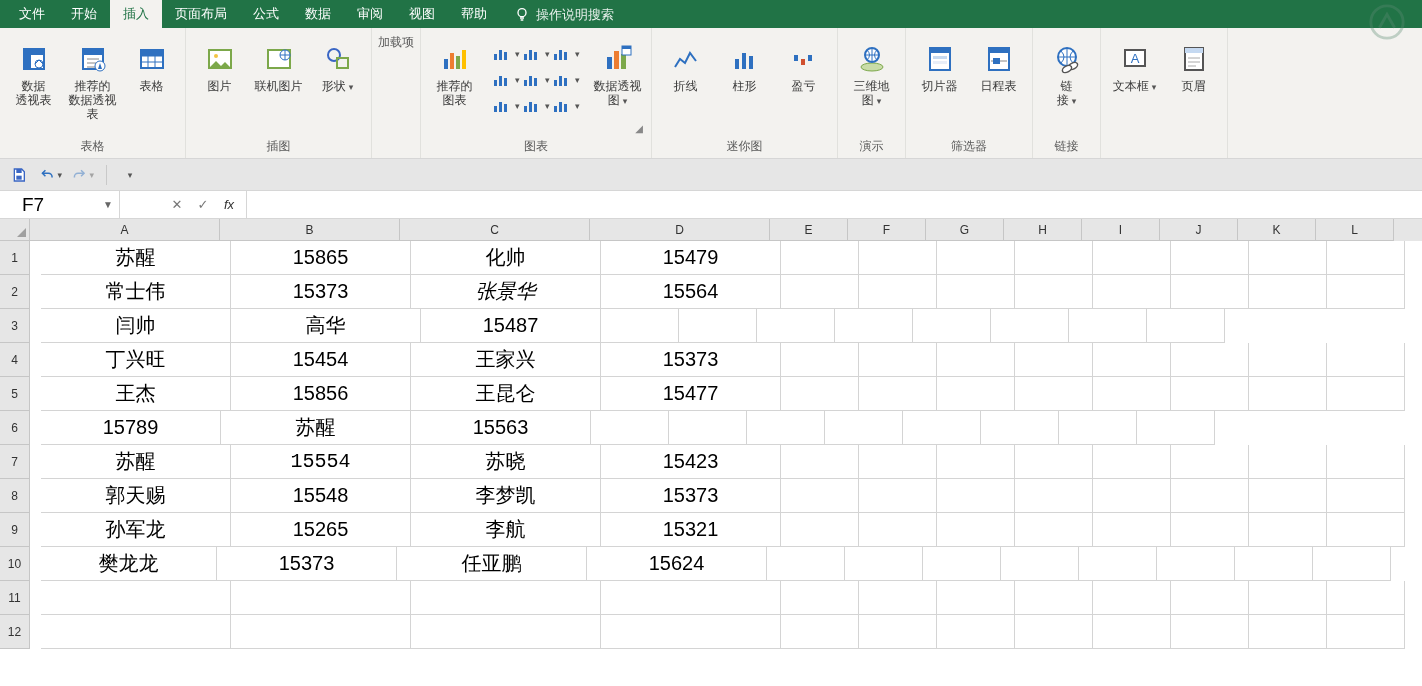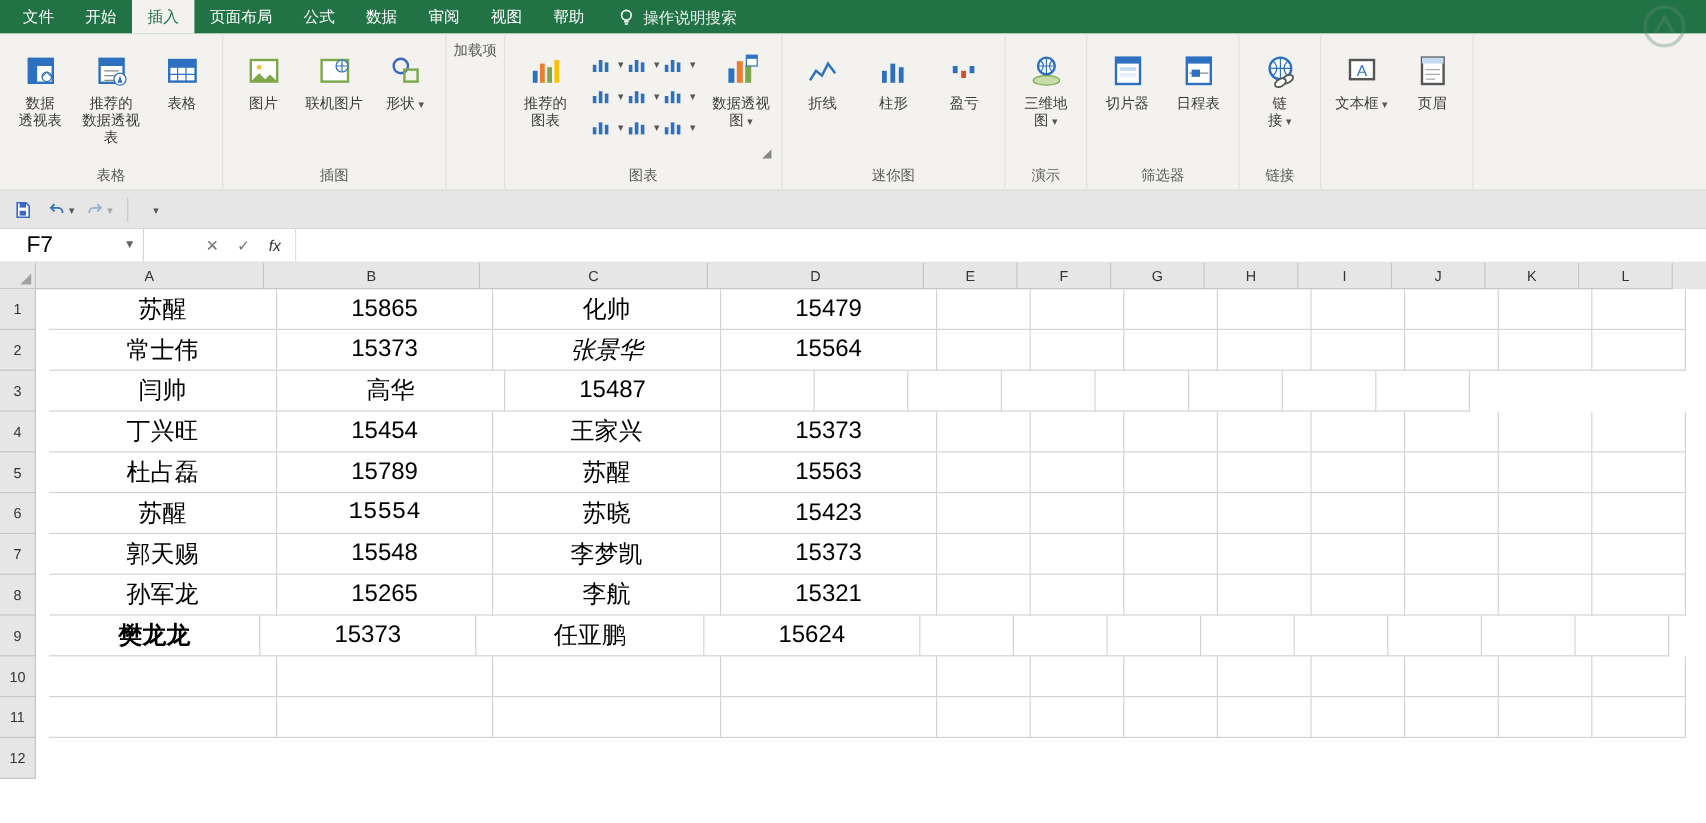--- a/index.html
+++ b/index.html
@@ -494,21 +494,34 @@
         <div class="cell" style="width: 78px;"></div>
         <div class="cell" style="width: 78px;"></div>
         <div class="cell" style="width: 78px;"></div>
         <div class="cell" style="width: 78px;"></div>
         <div class="cell" style="width: 78px;"></div>
         <div class="cell" style="width: 78px;"></div>
         <div class="cell" style="width: 78px;"></div>
         <div class="cell" style="width: 78px;"></div>
       </div>
       <div class="row">
-        <div class="cell" style="width: 190px;">杜占磊</div>
+        <div class="cell" style="width: 190px;">王杰</div>
+        <div class="cell" style="width: 180px;">15856</div>
+        <div class="cell" style="width: 190px;">王昆仑</div>
+        <div class="cell" style="width: 180px;">15477</div>
+        <div class="cell" style="width: 78px;"></div>
+        <div class="cell" style="width: 78px;"></div>
+        <div class="cell" style="width: 78px;"></div>
+        <div class="cell" style="width: 78px;"></div>
+        <div class="cell" style="width: 78px;"></div>
+        <div class="cell" style="width: 78px;"></div>
+        <div class="cell" style="width: 78px;"></div>
+        <div class="cell" style="width: 78px;"></div>
+      </div>
+      <div class="row">
         <div class="cell" style="width: 180px;">15789</div>
         <div class="cell" style="width: 190px;">苏醒</div>
         <div class="cell" style="width: 180px; text-align: center;">15563</div>
         <div class="cell" style="width: 78px;"></div>
         <div class="cell" style="width: 78px;"></div>
         <div class="cell" style="width: 78px;"></div>
         <div class="cell" style="width: 78px;"></div>
         <div class="cell" style="width: 78px;"></div>
         <div class="cell" style="width: 78px;"></div>
         <div class="cell" style="width: 78px;"></div>
@@ -550,21 +563,21 @@
         <div class="cell" style="width: 78px;"></div>
         <div class="cell" style="width: 78px;"></div>
         <div class="cell" style="width: 78px;"></div>
         <div class="cell" style="width: 78px;"></div>
         <div class="cell" style="width: 78px;"></div>
         <div class="cell" style="width: 78px;"></div>
         <div class="cell" style="width: 78px;"></div>
         <div class="cell" style="width: 78px;"></div>
       </div>
       <div class="row">
-        <div class="cell" style="width: 176px; font-weight: bold;">樊龙龙</div>
+        <div class="cell" style="width: 176px;">樊龙龙</div>
         <div class="cell" style="width: 180px;">15373</div>
         <div class="cell" style="width: 190px;">任亚鹏</div>
         <div class="cell" style="width: 180px;">15624</div>
         <div class="cell" style="width: 78px;"></div>
         <div class="cell" style="width: 78px;"></div>
         <div class="cell" style="width: 78px;"></div>
         <div class="cell" style="width: 78px;"></div>
         <div class="cell" style="width: 78px;"></div>
         <div class="cell" style="width: 78px;"></div>
         <div class="cell" style="width: 78px;"></div>

